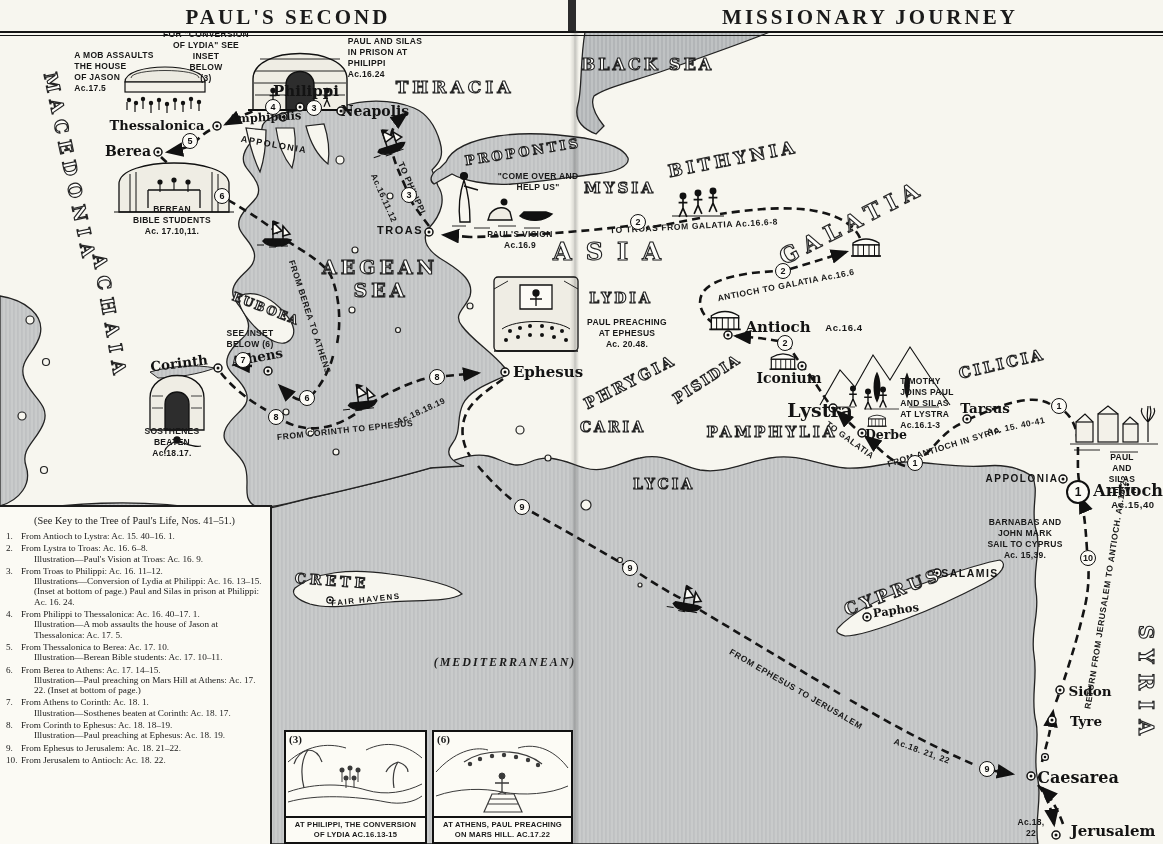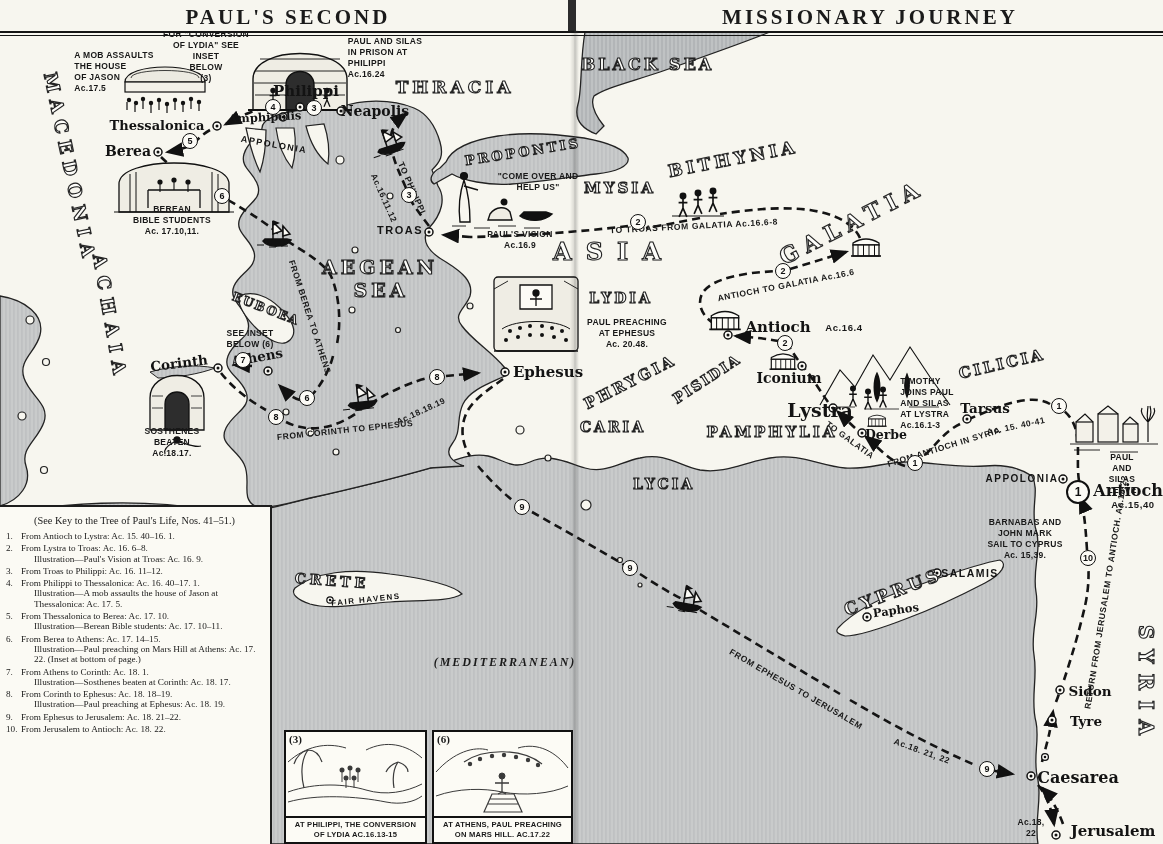--- a/index.html
+++ b/index.html
@@ -435,20 +435,21 @@
     <div>From Antioch to Lystra:   Ac. 15. 40–16. 1.</div>
   </div>
   <div class="leg-item">
     <span class="leg-num">2.</span>
     <div>From Lystra to Troas:   Ac. 16. 6–8.</div>
     <div class="leg-detail">Illustration—Paul's Vision at Troas:   Ac. 16. 9.</div>
   </div>
   <div class="leg-item">
     <span class="leg-num">3.</span>
     <div>From Troas to Philippi:   Ac. 16. 11–12.</div>
+    <div class="leg-detail">Illustrations—Conversion of Lydia at Philippi: Ac. 16. 13–15.  (Inset at bottom of page.)  Paul and Silas in prison at Philippi:  Ac. 16. 24.</div>
   </div>
   <div class="leg-item">
     <span class="leg-num">4.</span>
     <div>From Philippi to Thessalonica:   Ac. 16. 40–17. 1.</div>
     <div class="leg-detail">Illustration—A mob assaults the house of Jason at Thessalonica:  Ac. 17. 5.</div>
   </div>
   <div class="leg-item">
     <span class="leg-num">5.</span>
     <div>From Thessalonica to Berea:   Ac. 17. 10.</div>
     <div class="leg-detail">Illustration—Berean Bible students:   Ac. 17. 10–11.</div>

